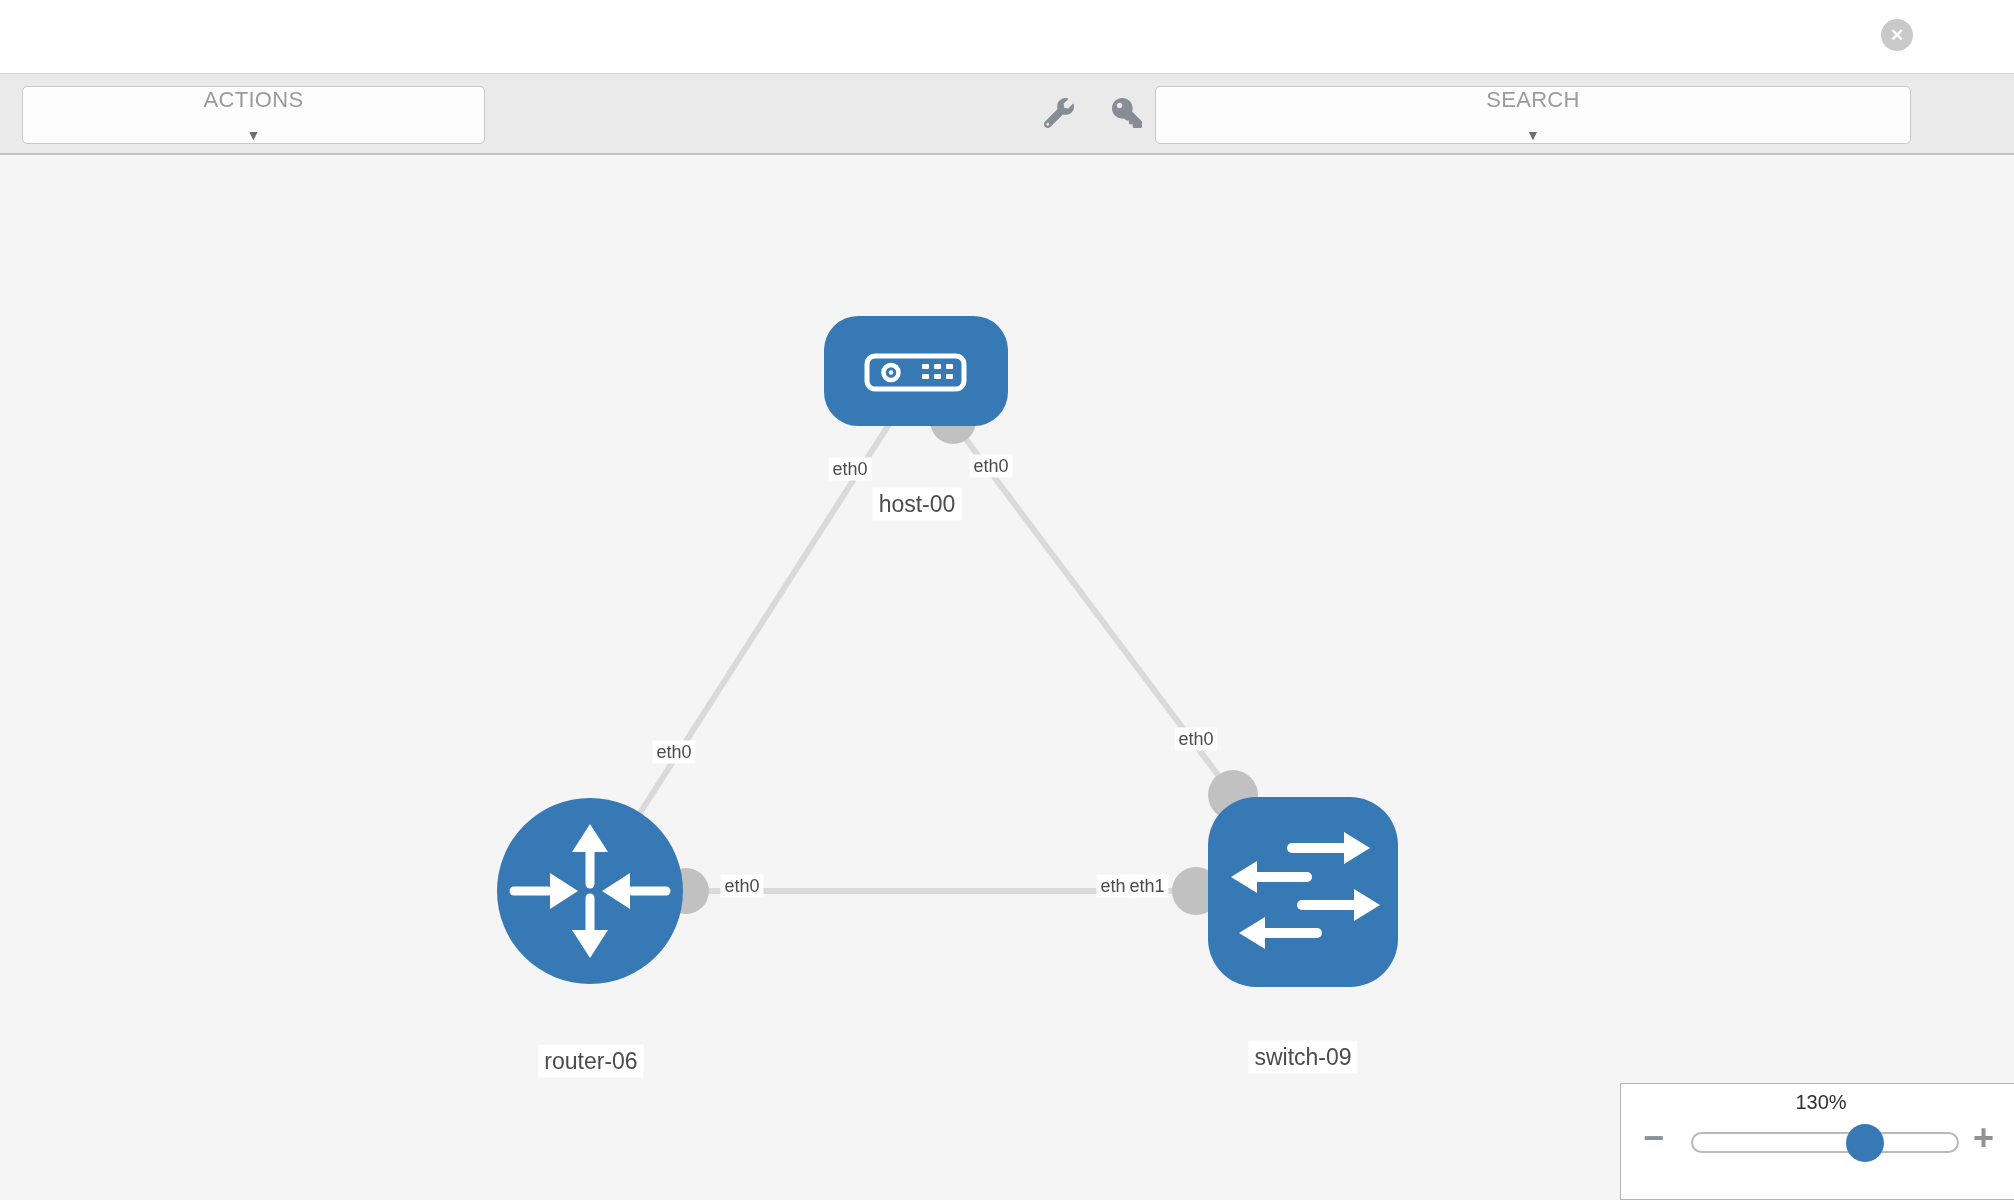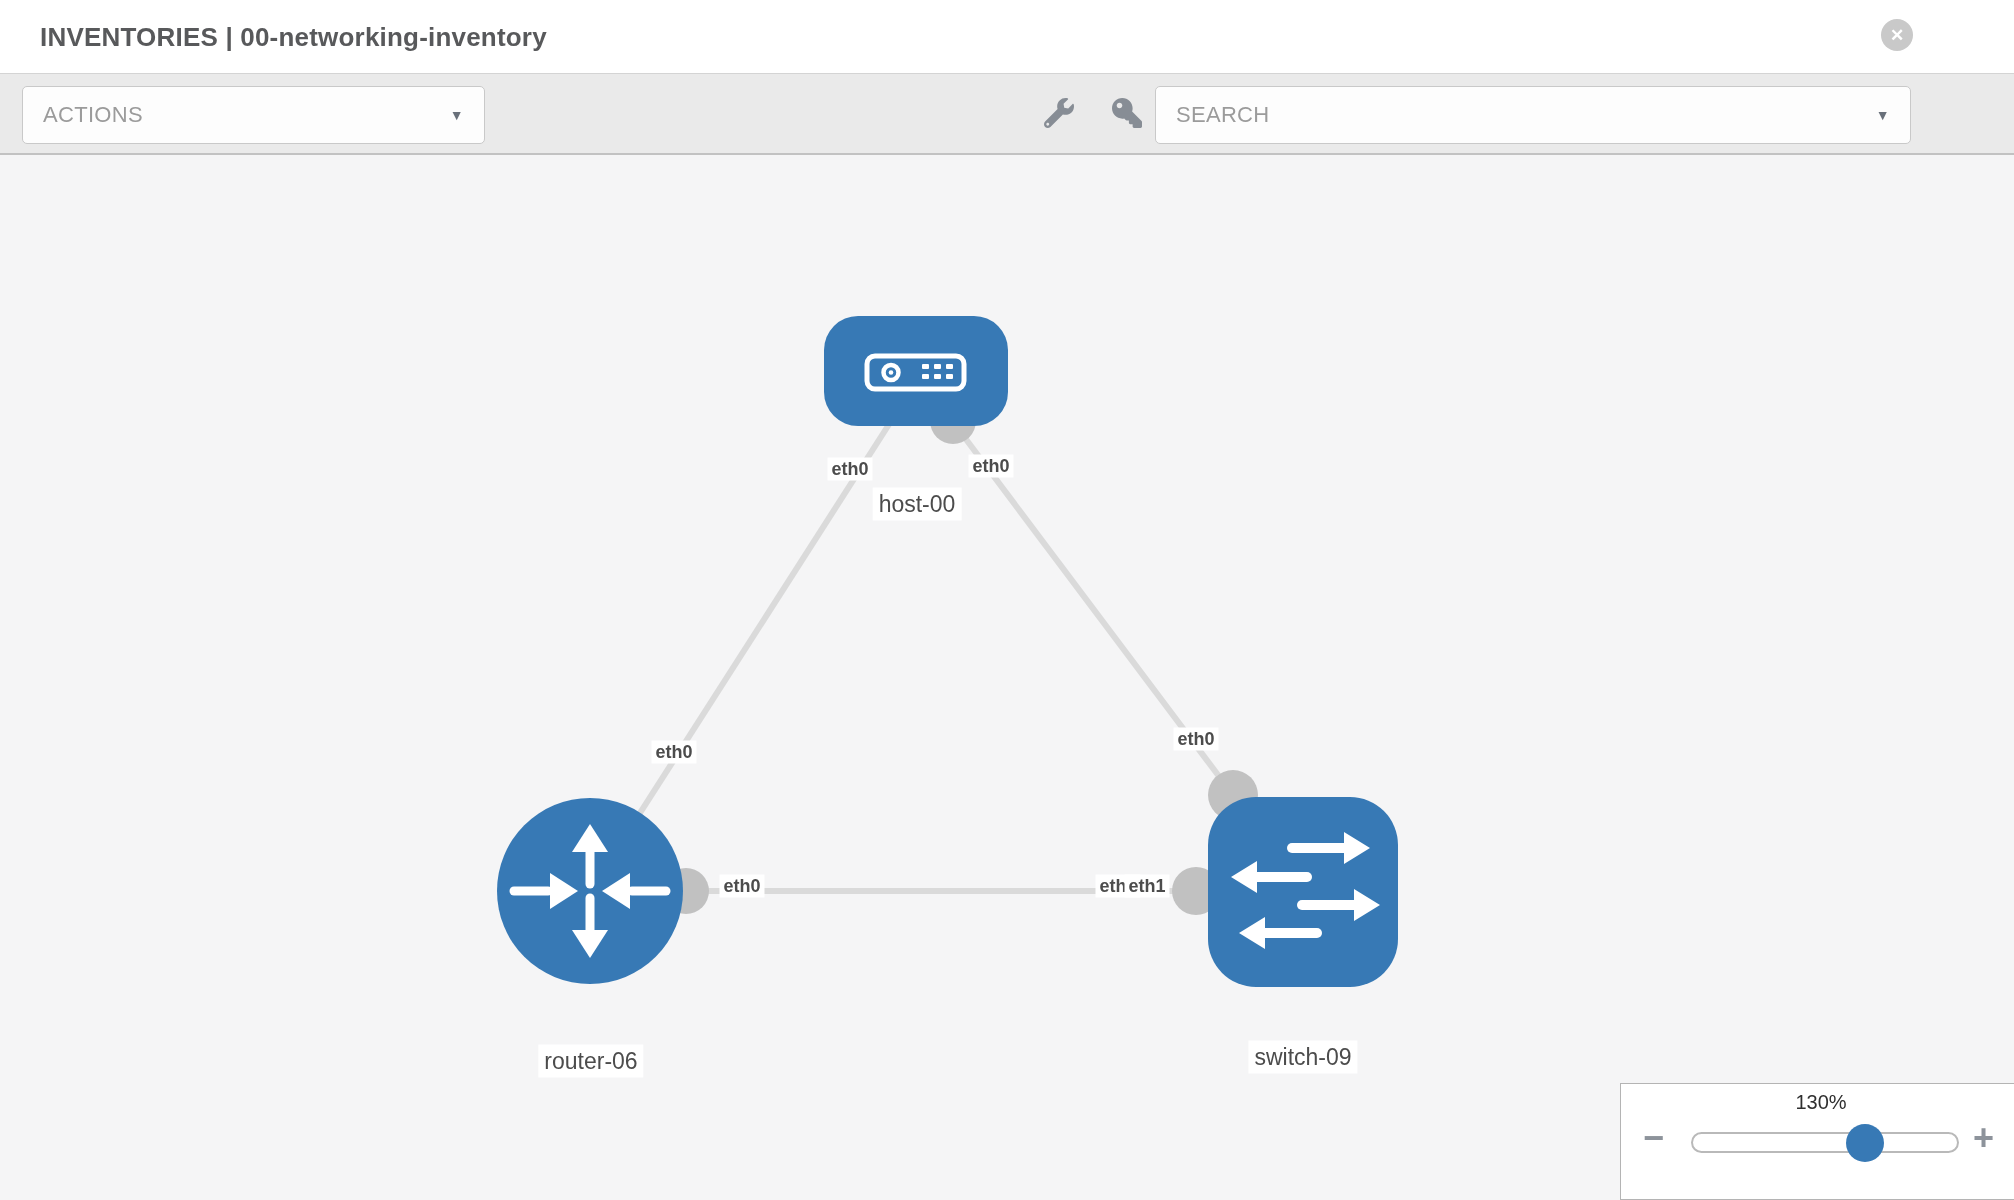--- a/index.html
+++ b/index.html
@@ -22,37 +22,37 @@
   }
   
   .toolbar {
     position:absolute; top:73px; left:0; width:2014px; height:82px;
     background:#eaeaea; border-top:1px solid #d4d4d4; border-bottom:2px solid #c2c2c2;
   }
   .select {
     position:absolute; top:12px; height:58px; background:#fdfdfd;
     border:1px solid #c9c9c9; border-radius:5px; cursor:pointer;
     display:flex; align-items:center; justify-content:space-between;
-    font-size:22px; color:#9b9b9b; padding:0 20px; letter-spacing:.3px;
+    font-size:22px; color:#9b9b9b; padding:0 20px; letter-spacing:.3px;flex-direction:column;
   }
   .select-actions { left:22px; width:463px; }
   .select-search  { left:1155px; width:756px; }
   .caret { font-size:14px; color:#69707a; }
   .icon-btn { position:absolute; background:none; border:none; cursor:pointer; }
   .btn-wrench { left:1044px; top:24px; }
   .btn-key    { left:1112px; top:24px; }
   
   .canvas { position:absolute; top:155px; left:0; width:2014px; height:1045px; background:#f5f5f6; }
   .graph-svg { position:absolute; top:0; left:0; }
   .lbl {
     position:absolute; transform:translate(-50%,-50%); white-space:nowrap;
     background:#ffffff; color:#4c4c4c; z-index:3;
   }
   .node-lbl  { font-size:23px; padding:3px 6px;margin-top:48px; }
-  .iface-lbl { font-size:18px; padding:1px 4px;font-weight:bold; }
+  .iface-lbl { font-size:18px; padding:1px 4px; }
   .iface-under { z-index:2; }
   .iface-over  { z-index:4; }
   
   .zoom-panel {
     position:absolute; left:1620px; top:928px; width:400px; height:117px;
     background:#ffffff; border:1px solid #b4b4b4; z-index:5;
   }
   .zoom-level {
     position:absolute; left:0; top:7px; width:400px; text-align:center;
     font-size:20px; color:#2f2f2f;
@@ -72,21 +72,20 @@
     position:absolute; left:225px; top:40px; width:38px; height:38px;
     border-radius:50%; background:#3779b5; cursor:grab;
   }
 </style>
 </head>
 <body>
 
 <div class="screen">
 
   <div class="header">
-    <div class="page-title">INVENTORIES | 00-networking-inventory</div>
     <button class="close-btn">
       <span>✕</span>
     </button>
   </div>
 
   <div class="toolbar">
     <div class="select select-actions">
       <span>ACTIONS</span>
       <span class="caret">▼</span>
     </div>

